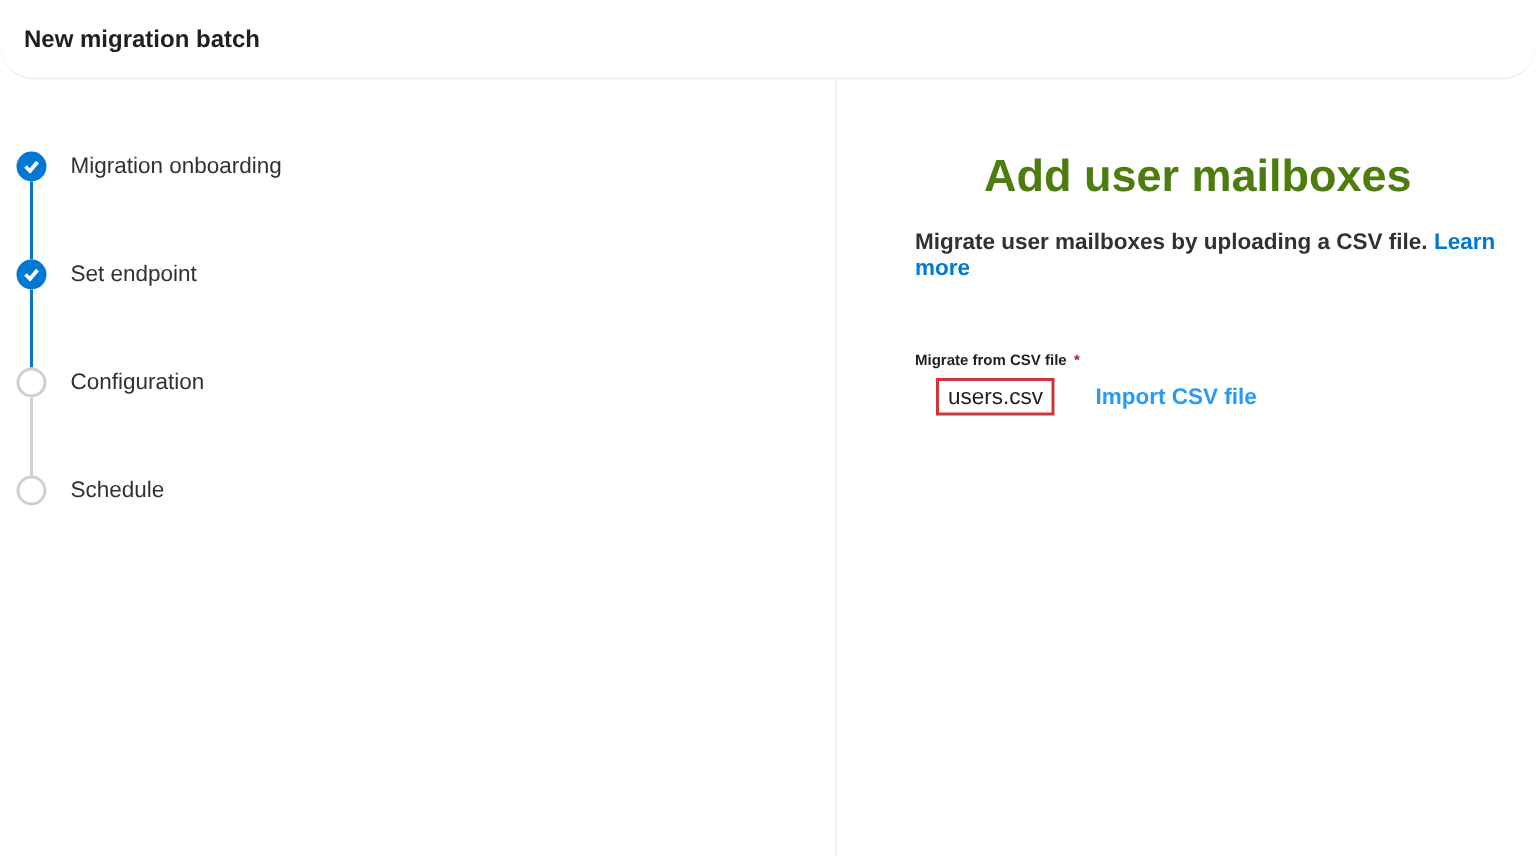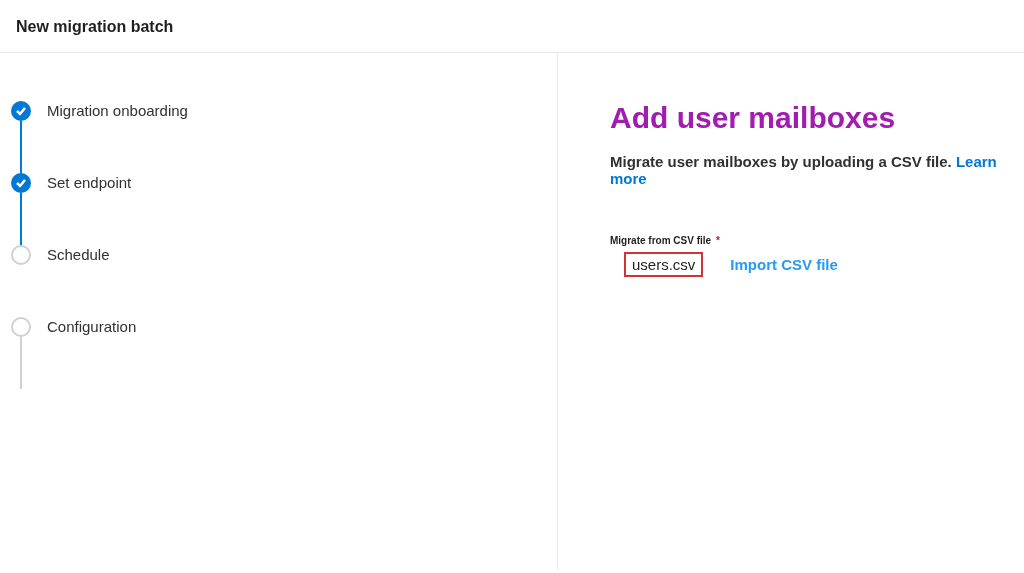--- a/index.html
+++ b/index.html
@@ -7,20 +7,21 @@
       font-family: 'Segoe UI', -apple-system, BlinkMacSystemFont, sans-serif;
       color: #323130;
       background: #fff;
       width: 1024px;
       height: 573px;
       overflow: hidden;
     }
     .header {
       padding: 18px 16px 16px 16px;
       border-bottom: 1px solid #edebe9;
+      border-radius: 23px;
     }
     .header-title {
       font-size: 16px;
       font-weight: 700;
       color: #201f1e;
     }
     .content-wrap {
       display: flex;
       height: calc(100% - 56px);
     }
@@ -88,22 +89,23 @@
     }
     .connector.blue { background: #0078d4; }
     .connector.gray { background: #d2d0ce; }
     .main {
       flex: 1;
       padding: 48px 20px 0 52px;
     }
     .main-heading {
       font-size: 30px;
       font-weight: 700;
-      color: #a21caf;
+      color: #4d7c0f;
       margin-bottom: 18px;
+      margin-left: 46px;
     }
     .main-desc {
       font-size: 15px;
       color: #323130;
       margin-bottom: 48px;
       font-weight: bold;
     }
     .link {
       color: #0078d4;
       text-decoration: none;
@@ -166,27 +168,27 @@
               <polyline points="2,6 5,9 10,3"></polyline>
             </svg>
         </span>
         <span class="connector blue"></span>
         <span class="step-label">Set endpoint</span>
       </li>
 
 
       <li class="step">
         <span class="bullet pending"></span>
-        <span class="step-label">Schedule</span>
-      </li>
-
-      <li class="step">
-        <span class="bullet pending"></span>
         <span class="connector gray"></span>
         <span class="step-label">Configuration</span>
+      </li>
+
+      <li class="step">
+        <span class="bullet pending"></span>
+        <span class="step-label">Schedule</span>
       </li>
 
     </ul>
   </nav>
 
   <main class="main">
     <h1 class="main-heading">Add user mailboxes</h1>
     <p class="main-desc">
       <span>Migrate user mailboxes by uploading a CSV file. </span><a class="link">Learn more</a>
     </p>

